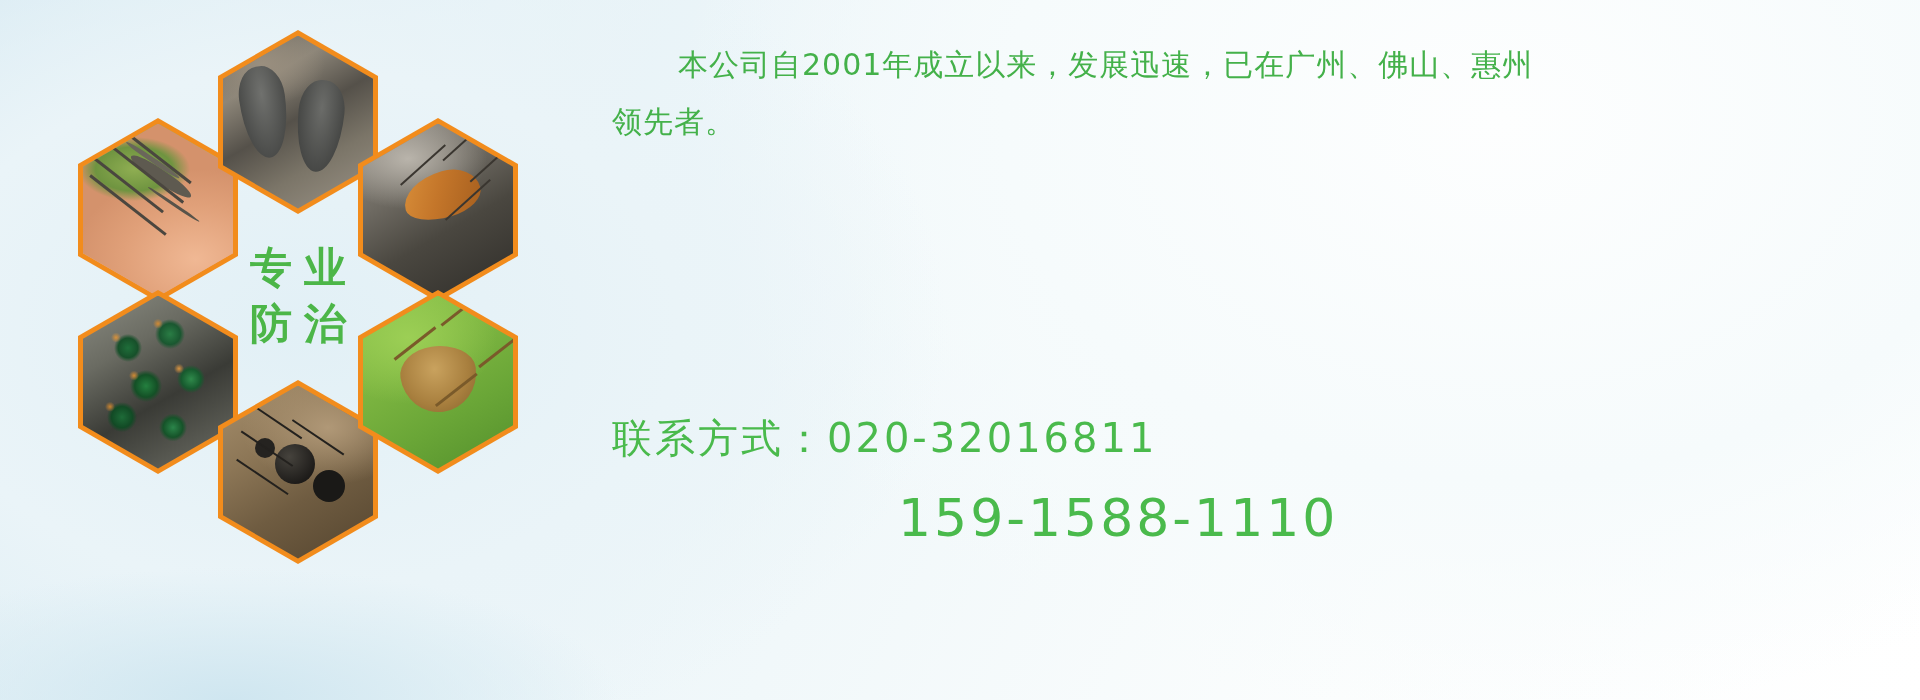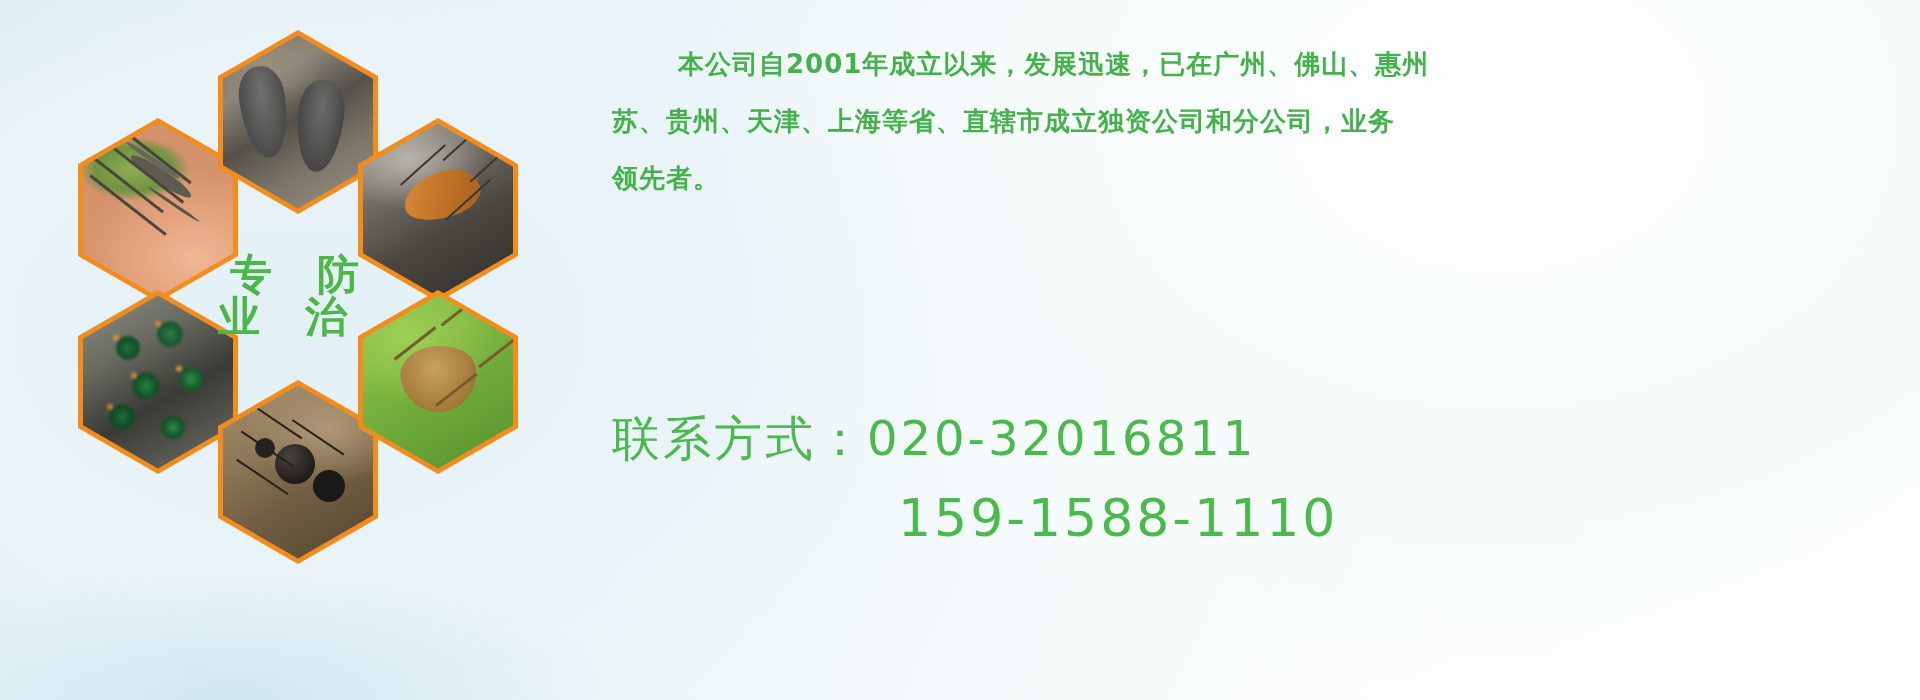--- a/index.html
+++ b/index.html
@@ -37,21 +37,21 @@
 
   .h-mosquito{left:0px;  top:110px;}
   .h-rats    {left:140px;top:22px;}
   .h-roach   {left:280px;top:110px;}
   .h-flies   {left:0px;  top:282px;}
   .h-ant     {left:140px;top:372px;}
   .h-bug     {left:280px;top:282px;}
 
   .h-label{
     position:absolute;left:140px;top:196px;width:160px;height:184px;
-    display:flex;flex-direction:row;align-items:center;justify-content:center;
+    display:flex;flex-direction:column;align-items:center;justify-content:center;
     gap:14px;
   }
   .h-label span{
     color:#4cb648;font-size:42px;font-weight:700;letter-spacing:12px;
     text-indent:12px;line-height:1;
     font-family:"DejaVu Sans","Liberation Sans",sans-serif;
   }
 
   
   .art-mosquito{
@@ -155,31 +155,31 @@
     content:"";position:absolute;left:26px;top:46px;width:52px;height:3px;
     background:#7a5a2a;transform:rotate(-38deg);
     box-shadow:4px 62px 0 0 #7a5a2a, 58px 2px 0 0 #7a5a2a, 62px 58px 0 0 #7a5a2a;
   }
 
   
   #copy{
     position:absolute;left:612px;top:36px;width:1280px;
     color:#44b14a;
     font-family:"DejaVu Sans","Liberation Sans",sans-serif;
-    font-size:26px;line-height:57px;letter-spacing:1px;font-weight:700;
+    font-size:30px;line-height:57px;letter-spacing:1px;font-weight:400;
   }
   #copy p{margin:0;text-indent:66px;}
 
   #contact{
     position:absolute;left:612px;top:398px;width:1280px;
     color:#4aba4c;
     font-family:"DejaVu Sans","Liberation Sans",sans-serif;
     font-weight:500;
   }
-  #contact .line1{font-size:48px;line-height:80px;letter-spacing:3px;white-space:nowrap;}
+  #contact .line1{font-size:40px;line-height:80px;letter-spacing:3px;white-space:nowrap;}
   #contact .line2{font-size:52px;line-height:80px;letter-spacing:3px;white-space:nowrap;padding-left:286px;}
 </style>
 </head>
 <body>
 
 <div id="banner">
 
   <div id="hex-cluster">
 
     <div class="hex h-mosquito">
@@ -220,21 +220,20 @@
 
     <div class="h-label">
       <span>专业</span>
       <span>防治</span>
     </div>
 
   </div>
 
   <div id="copy">
     <p>本公司自2001年成立以来，发展迅速，已在广州、佛山、惠州</p>
-    <p style="text-indent:0">苏、贵州、天津、上海等省、直辖市成立独资公司和分公司，业务</p>
     <p style="text-indent:0">领先者。</p>
   </div>
 
   <div id="contact">
     <div class="line1"><span>联系方式：</span><span>020-32016811</span></div>
     <div class="line2">159-1588-1110</div>
   </div>
 
 </div>
 

